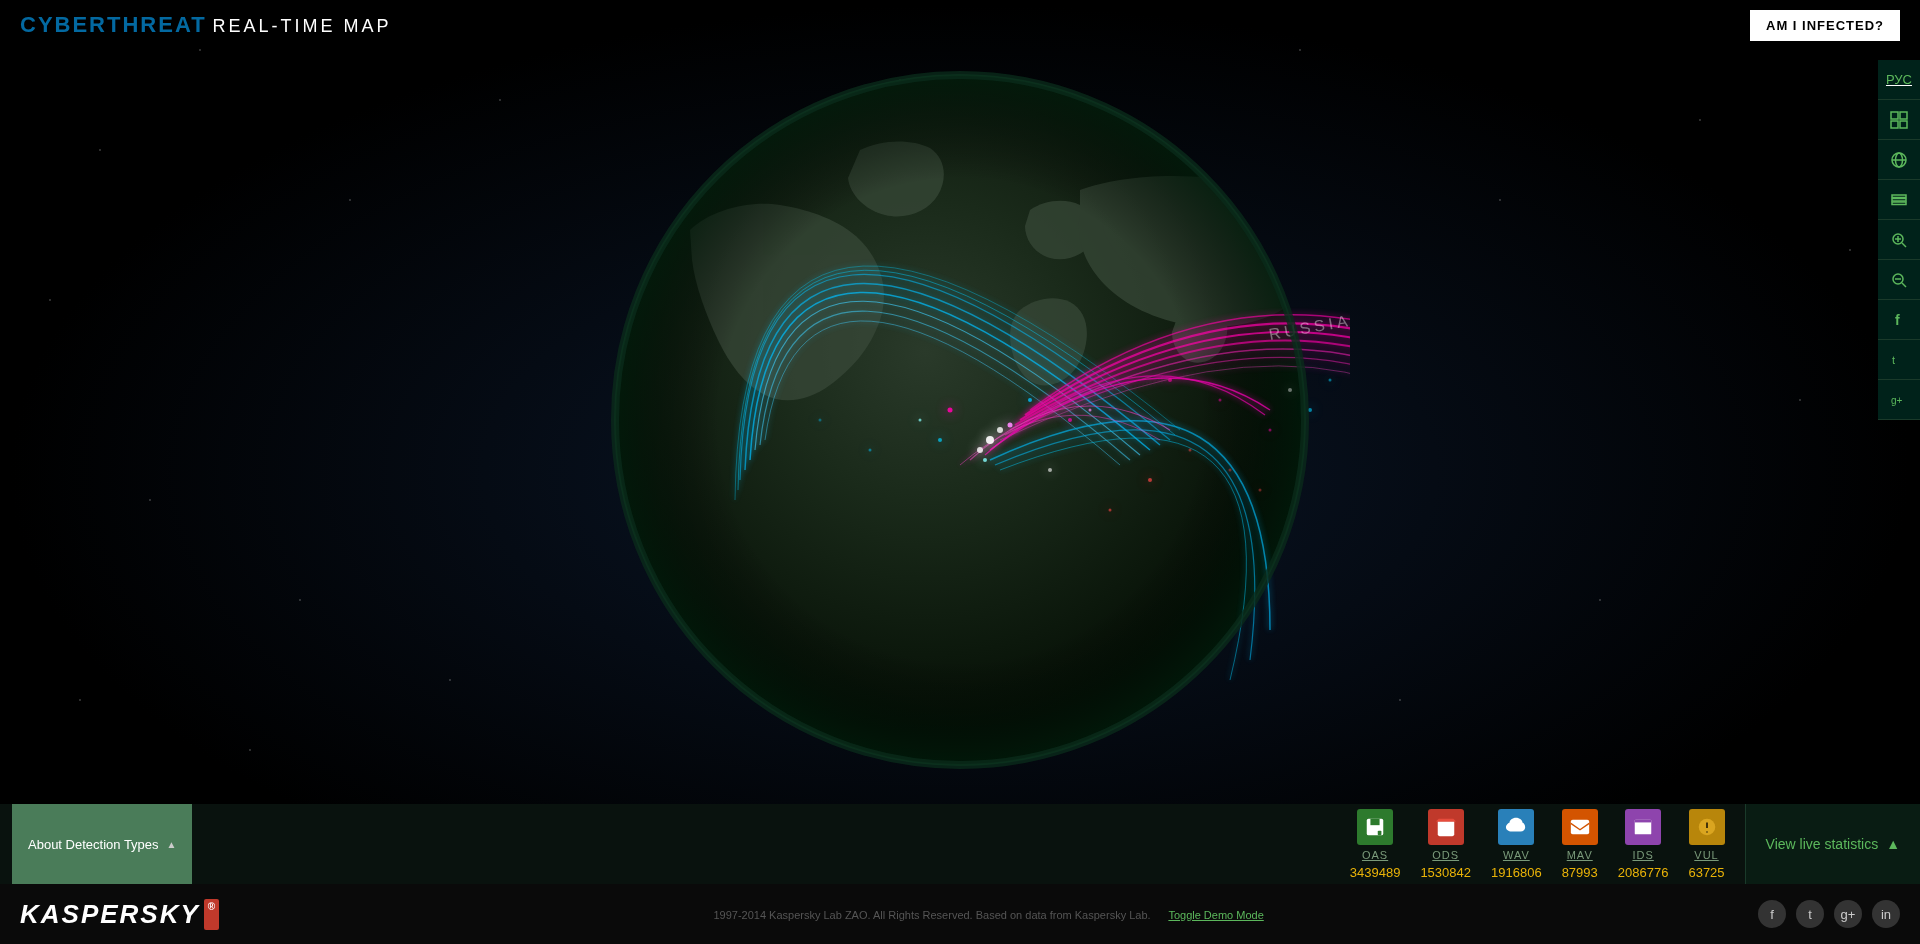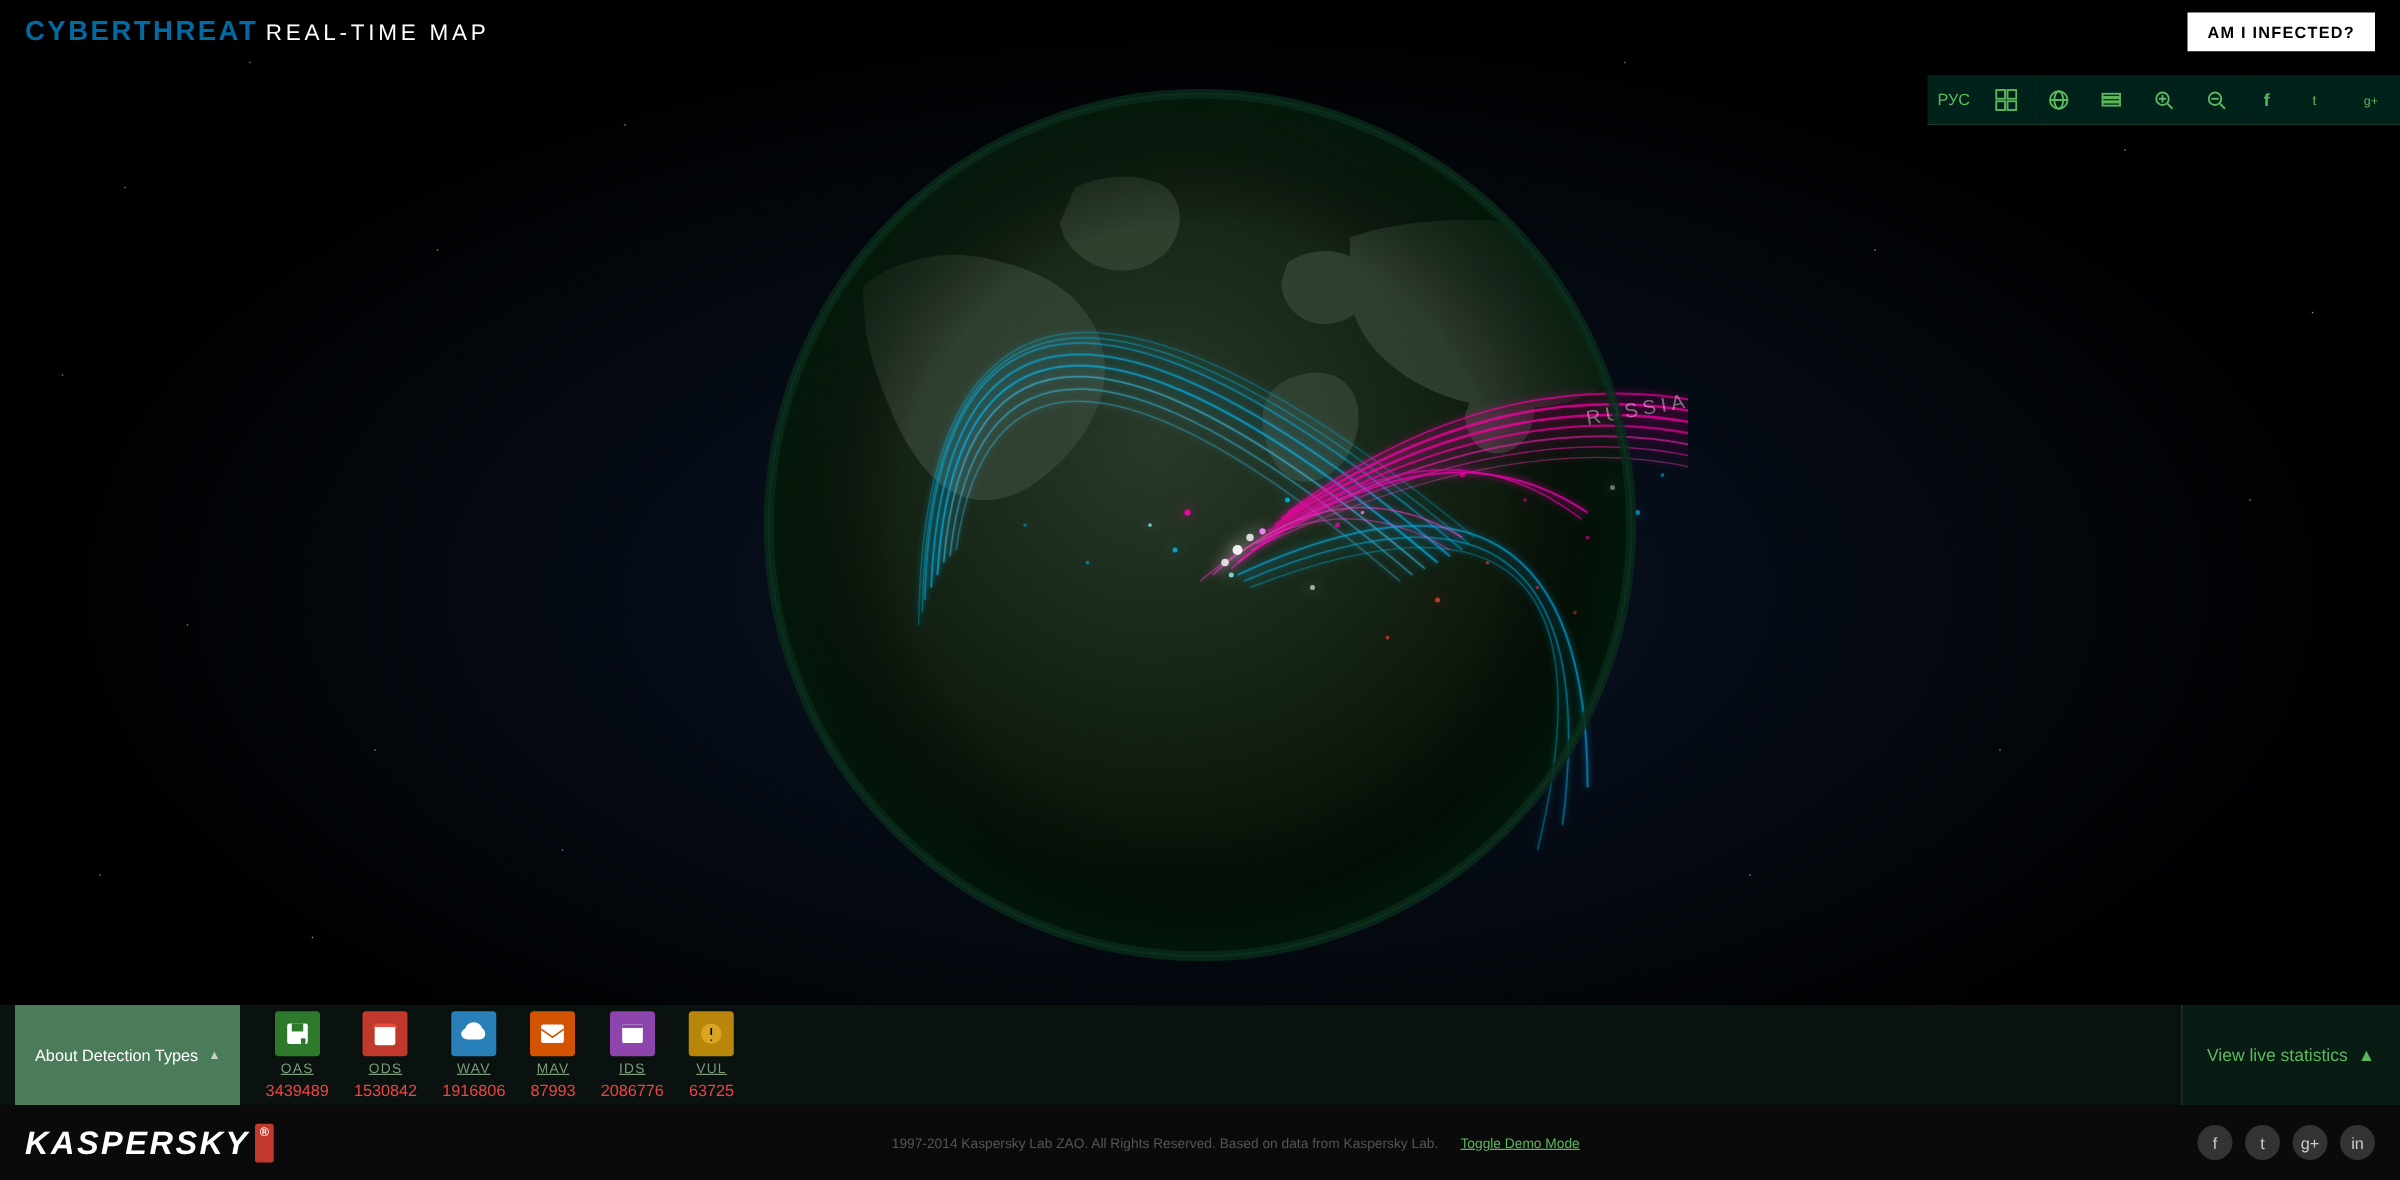--- a/index.html
+++ b/index.html
@@ -95,22 +95,23 @@
       text-align: center;
     }
 
     
     #right-panel {
       position: absolute;
       right: 0;
       top: 60px;
       z-index: 10;
       display: flex;
-      flex-direction: row;
+      flex-direction: column;
       gap: 0;
+      text-decoration: underline;
     }
 
     .right-btn {
       width: 42px;
       height: 40px;
       background: rgba(0, 40, 30, 0.85);
       border: none;
       color: #5cb85c;
       display: flex;
       align-items: center;
@@ -170,21 +171,21 @@
 
     .chevron-up {
       font-size: 10px;
       color: #ccc;
     }
 
     #stats-container {
       display: flex;
       align-items: center;
       flex: 1;
-      justify-content: flex-start;
+      justify-content: flex-end;
       gap: 20px;
       padding: 0 20px;
     }
 
     .stat-item {
       display: flex;
       flex-direction: column;
       align-items: center;
       gap: 4px;
     }
@@ -209,21 +210,21 @@
     .stat-label {
       font-size: 11px;
       color: #7a9a7a;
       letter-spacing: 1px;
       text-decoration: underline;
       cursor: pointer;
     }
 
     .stat-value {
       font-size: 13px;
-      color: #ef4444;
+      color: #eab308;
     }
 
     #view-live-btn {
       background: rgba(10, 30, 20, 0.9);
       border: none;
       color: #5cb85c;
       padding: 0 20px;
       height: 100%;
       font-size: 14px;
       cursor: pointer;

